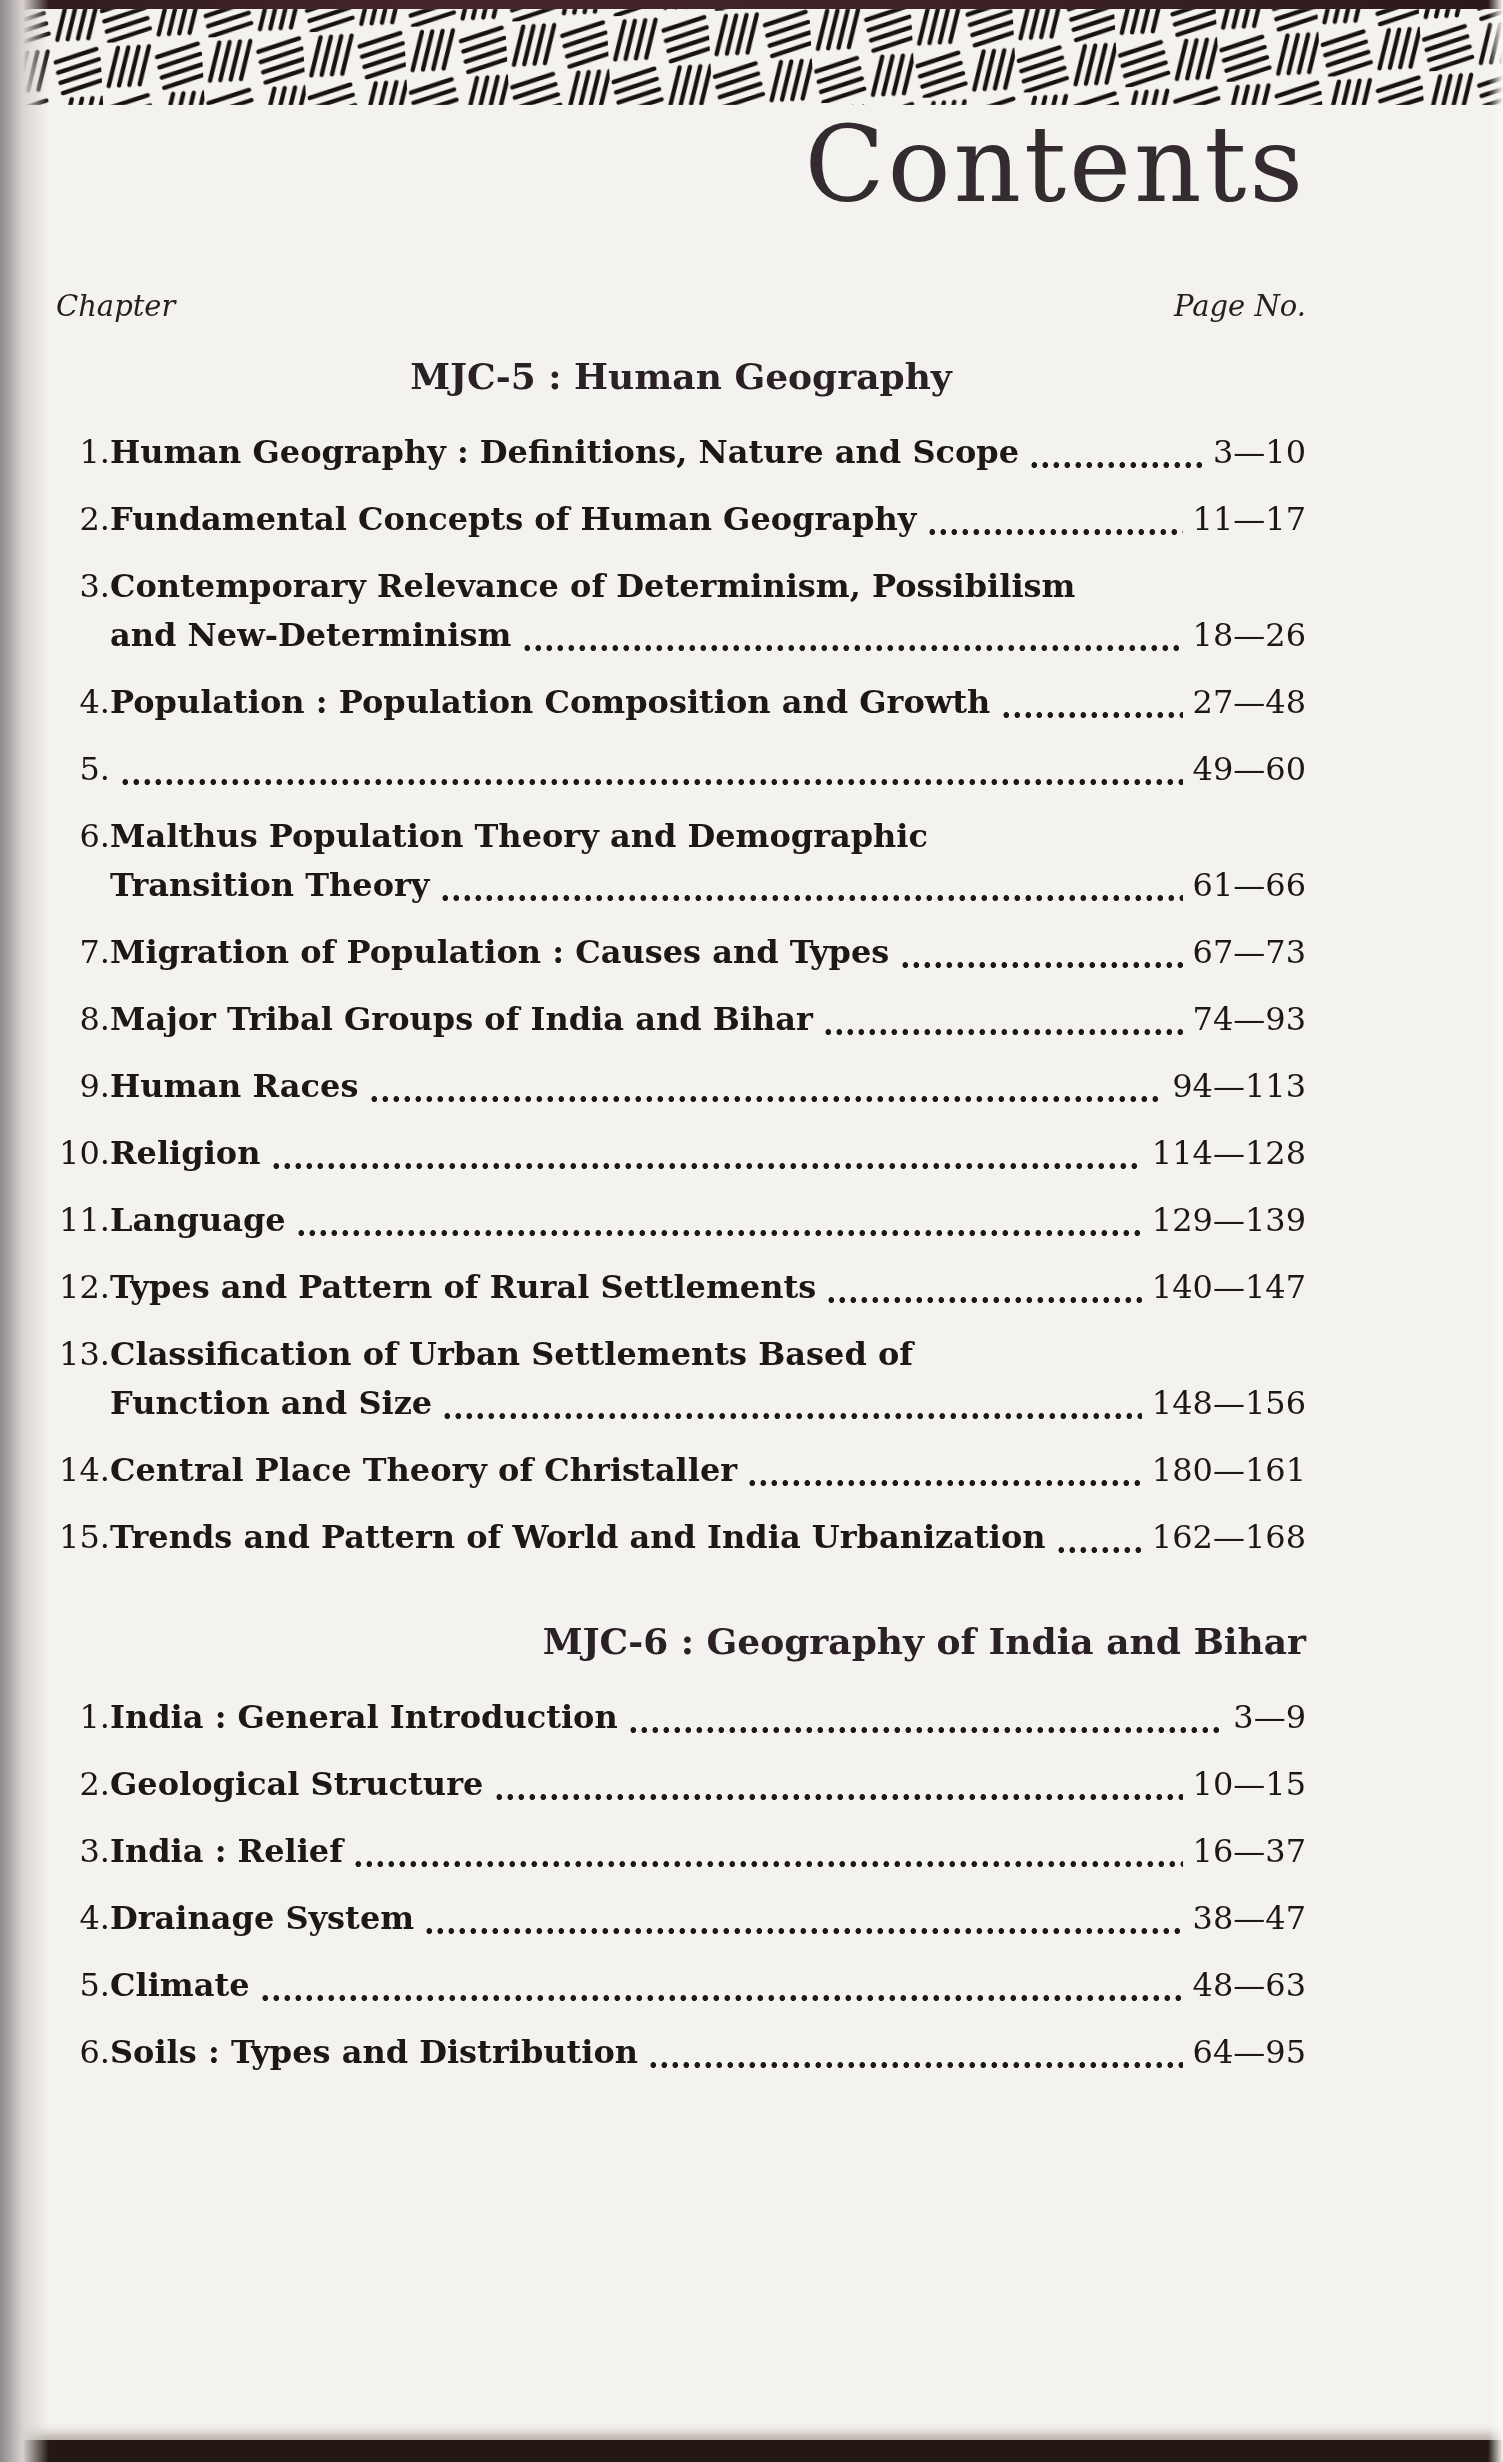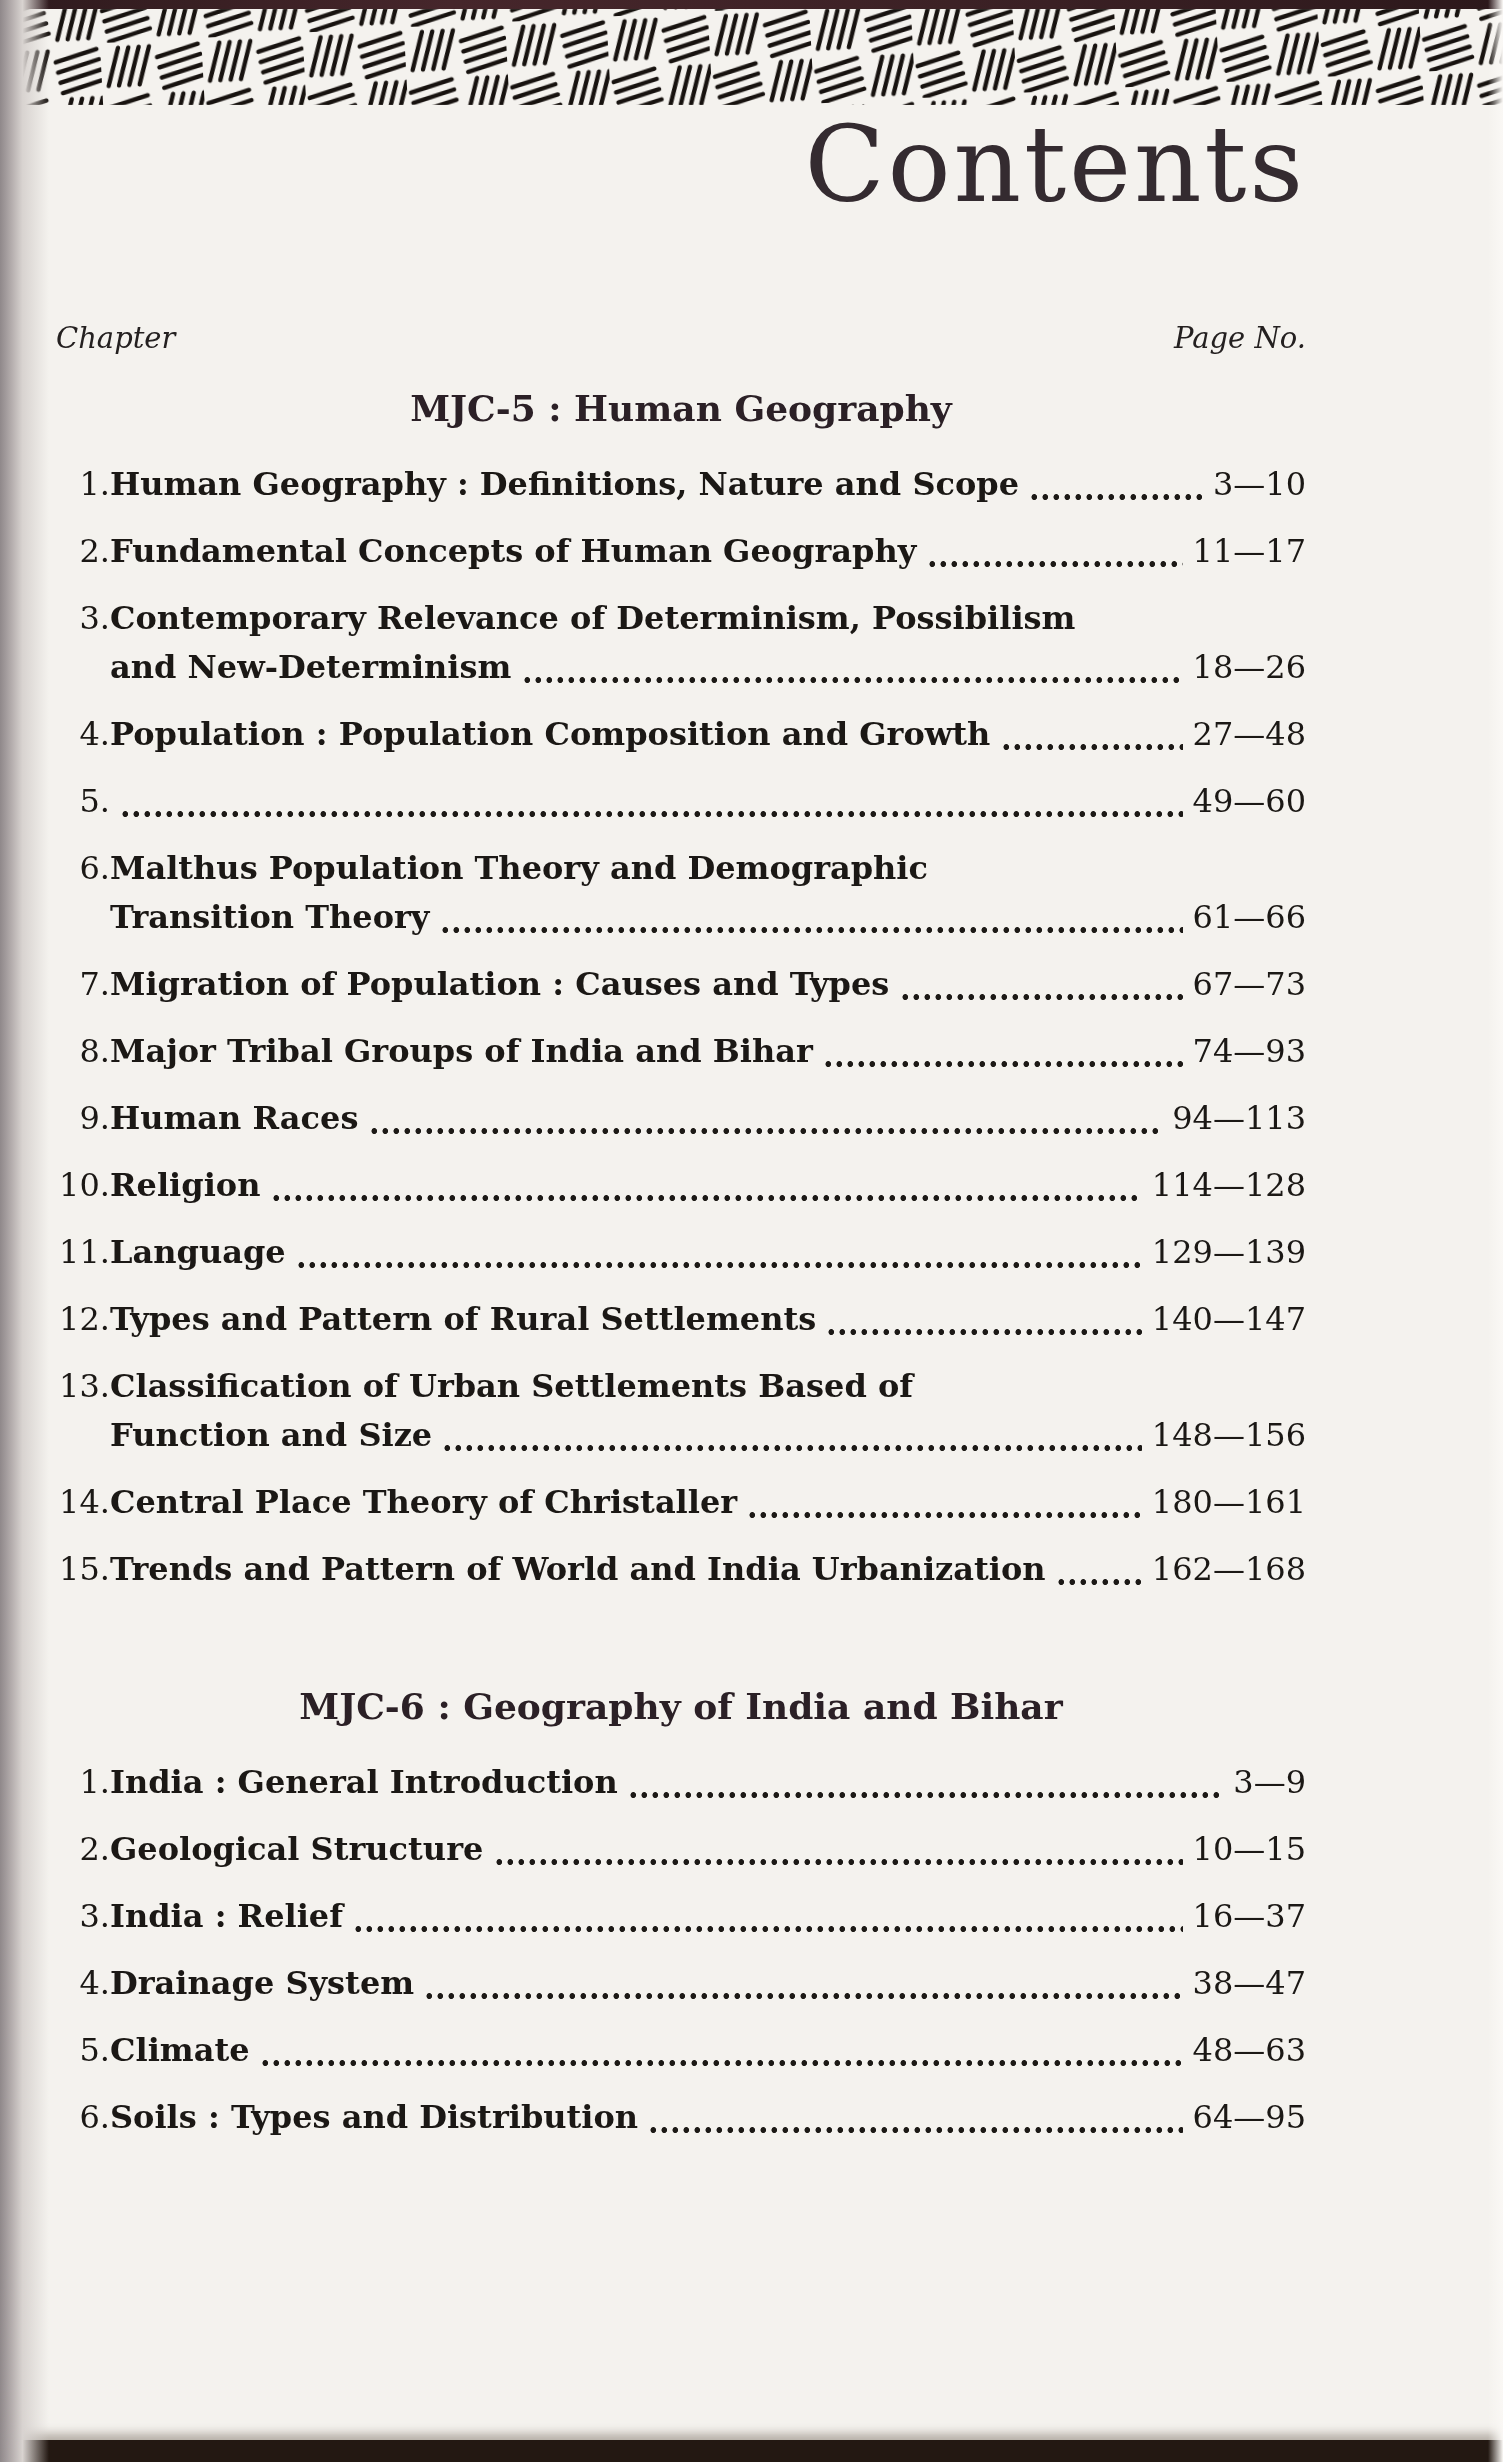--- a/index.html
+++ b/index.html
@@ -46,33 +46,33 @@
   }
   .title {
     text-align: right;
     font-size: 105px;
     line-height: 132px;
     letter-spacing: 2.8px;
     color: #342b30;
   }
   .labels {
     display: flex; justify-content: space-between;
-    margin-top: 88px;
+    margin-top: 56px;
     font-style: italic;
     font-size: 29px; line-height: 38px;
     color: #242020;
   }
   .section-heading {
     text-align: center;
     font-weight: bold;
     font-size: 36px; line-height: 47px;
     color: #2b2026;
     margin: 28px 0 28px 0;
   }
-  .section + .section .section-heading { margin-top: 89px; }
+  .section + .section .section-heading { margin-top: 56px; text-align: right; }
 
   .entry { margin-bottom: 18px; font-size: 32px; }
   .line { display: flex; align-items: baseline; line-height: 49px; }
   .num { flex: none; width: 54px; text-align: right; }
   .txt { flex: none; white-space: nowrap; font-weight: bold; }
   .dots {
     flex: 1 1 auto; min-width: 15px;
     align-self: flex-end;
     height: 7.5px;
     margin: 0 9.4px 8.5px 12.2px;

